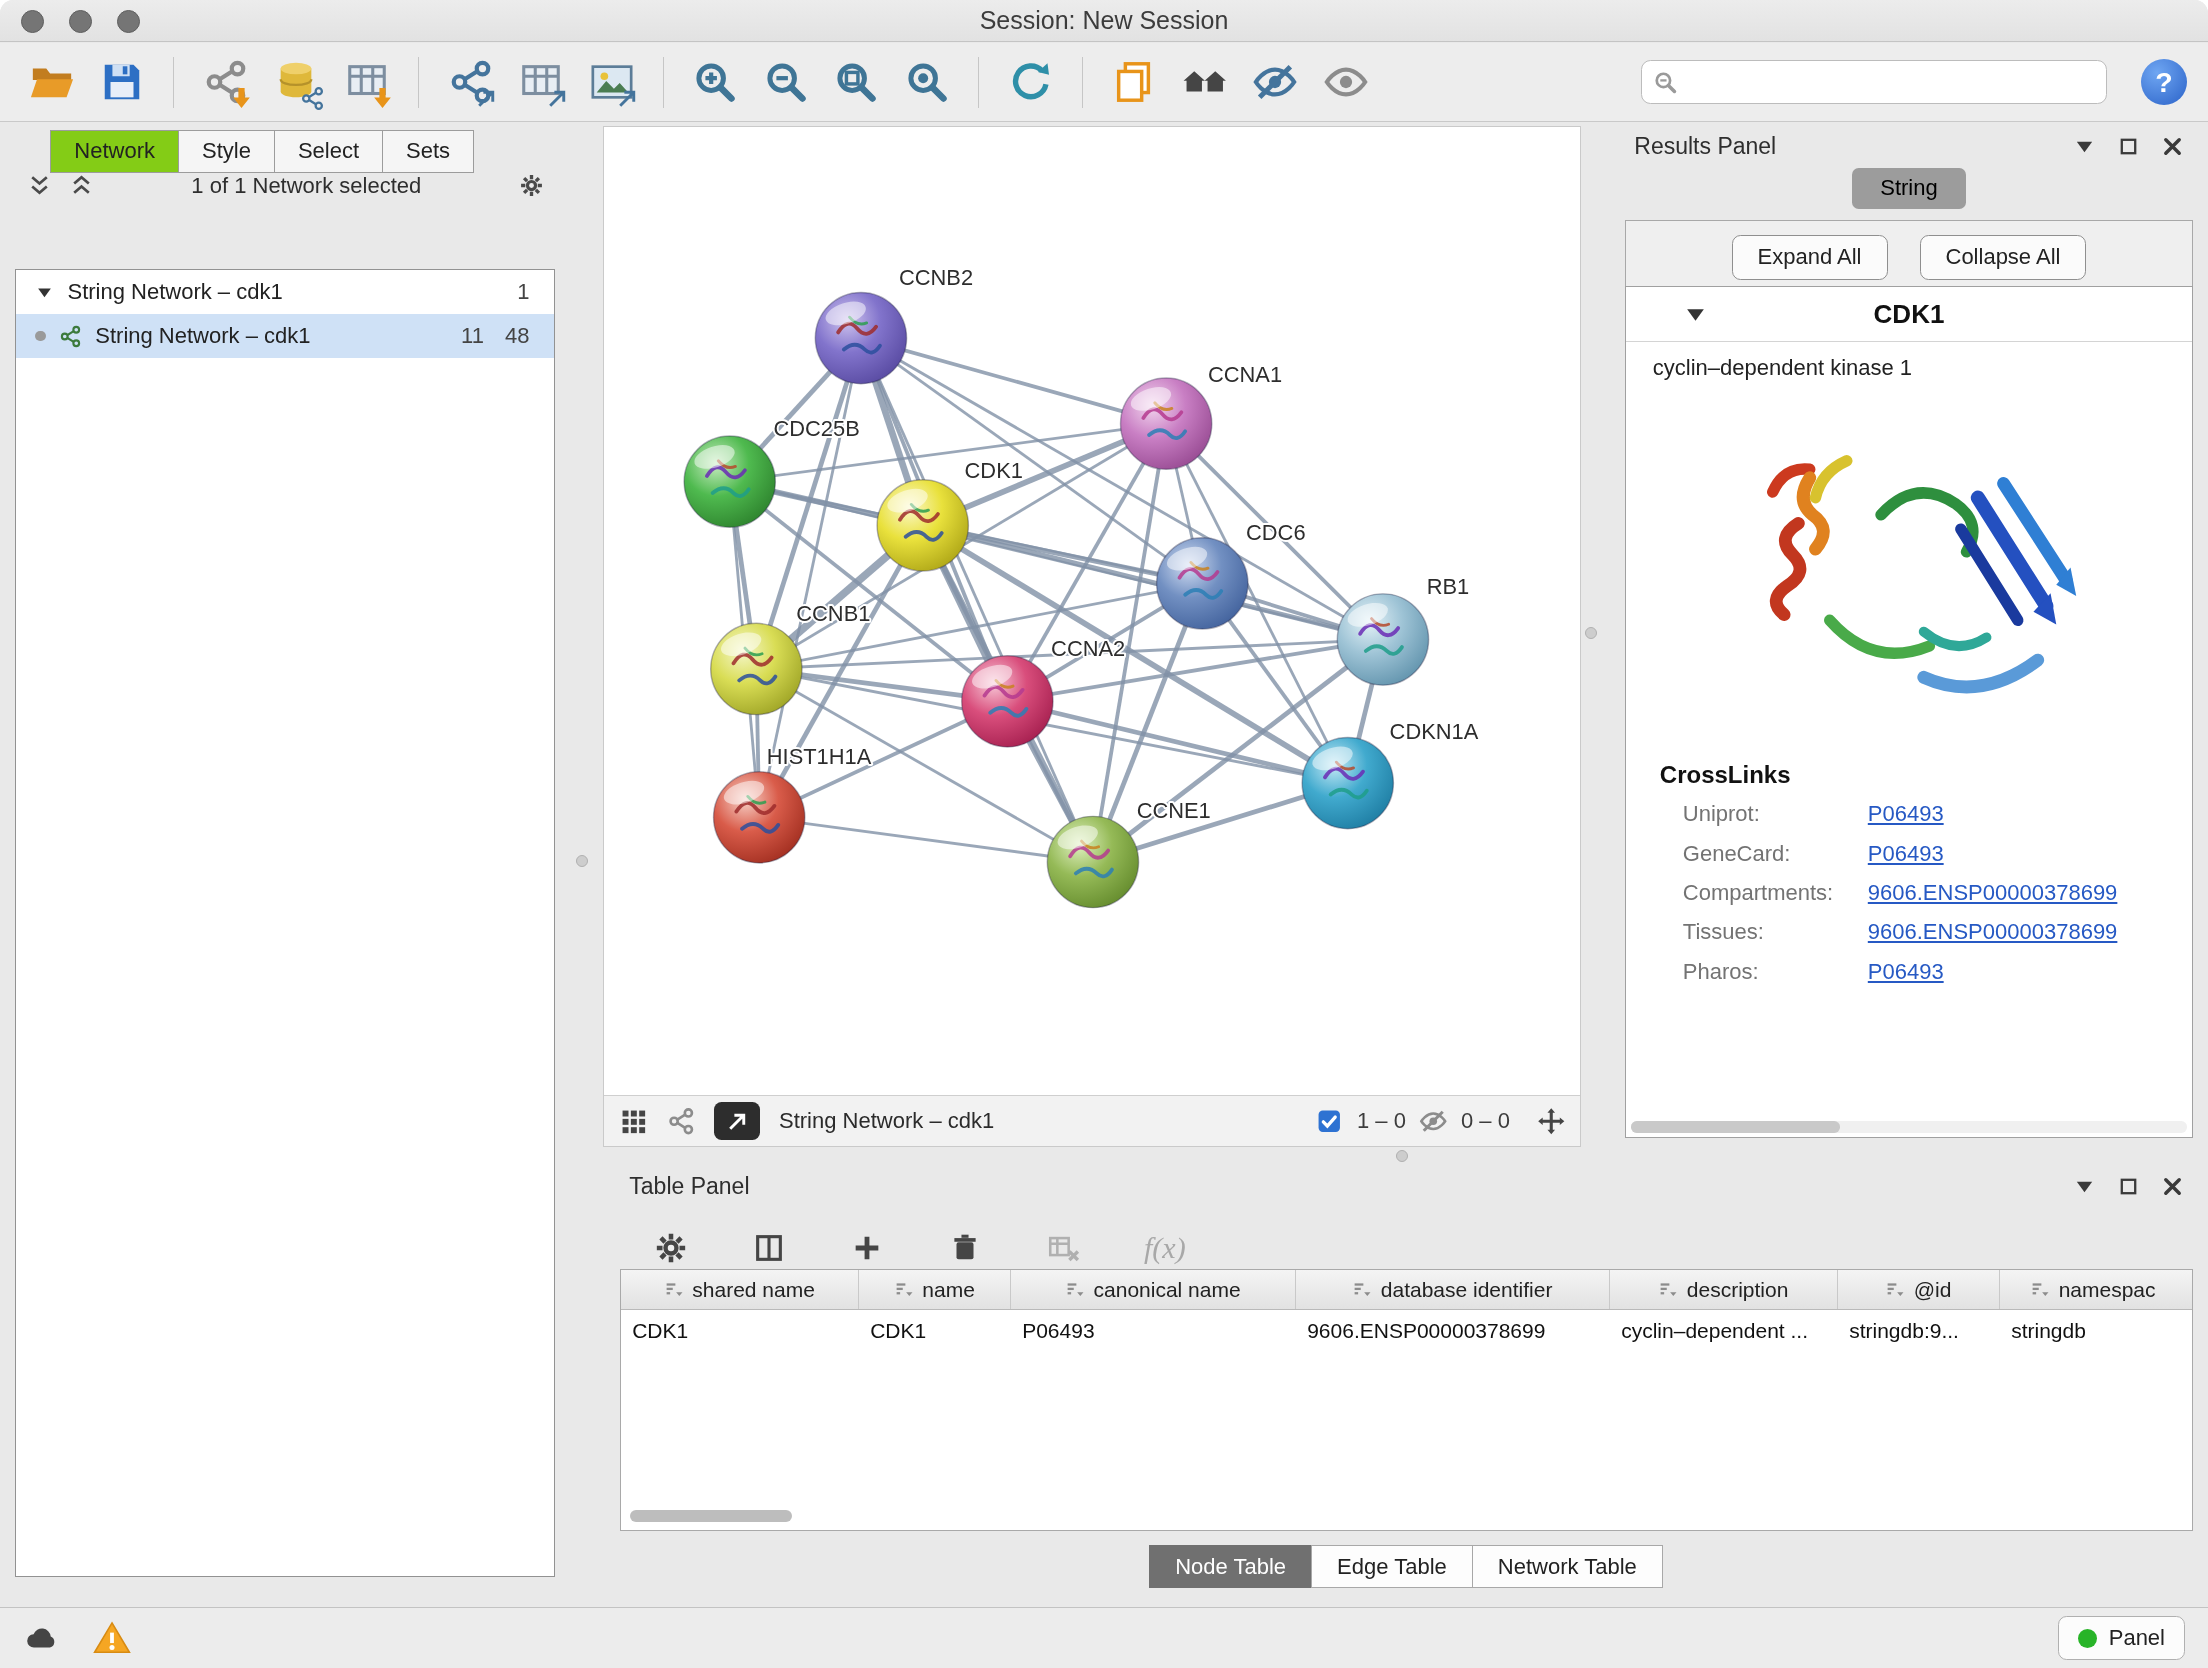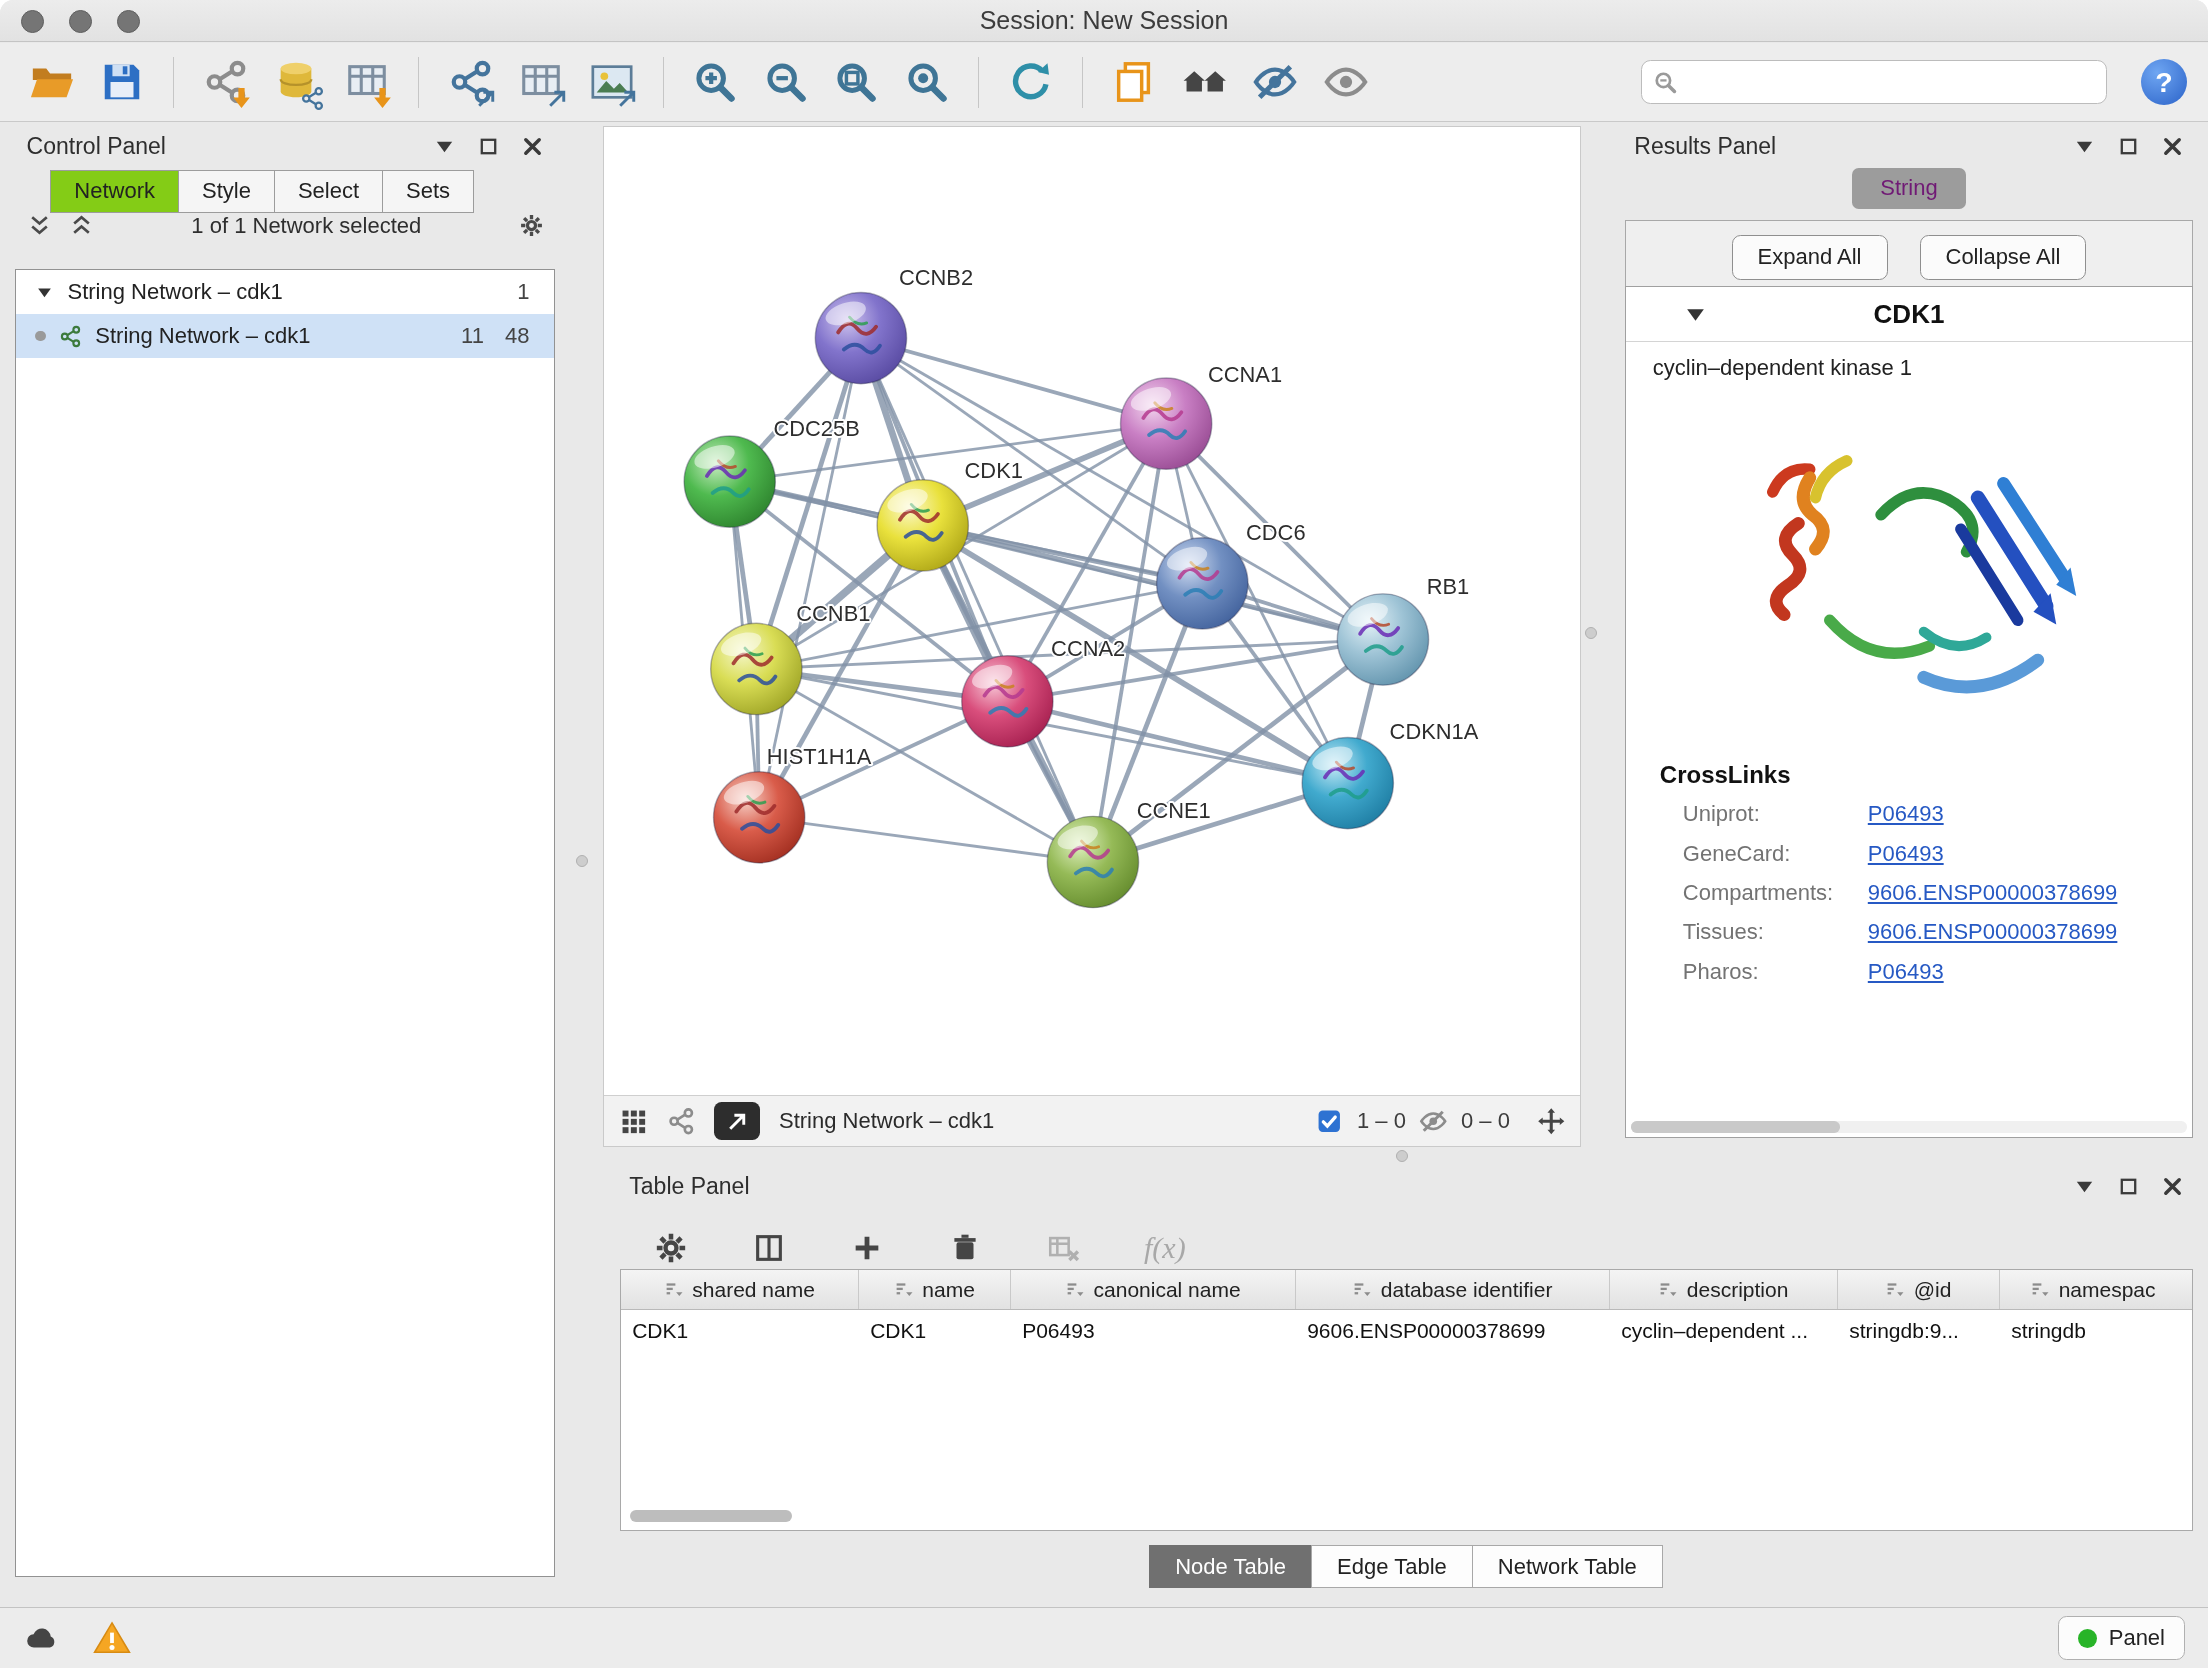--- a/index.html
+++ b/index.html
@@ -53,21 +53,21 @@
   .node-label{font:23px "Liberation Sans",sans-serif;fill:#2d2d2d;paint-order:stroke;stroke:#ffffff;stroke-width:4px;stroke-linejoin:round;}
   .cv-toolbar{position:absolute;left:0;bottom:0;width:100%;height:51px;background:#f2f2f2;
               border-top:1px solid #cfcfcf;display:flex;align-items:center;padding:0 15px;gap:19px;font-size:22px;color:#2b2b2b;}
   .cv-toolbar svg{width:28.5px;height:28.5px;}
   .blackbtn{width:46px;height:38px;background:#2d2d2d;border-radius:7.6px;display:flex;align-items:center;justify-content:center;}
   .blackbtn svg{width:25px;height:25px;color:#fff;}
   .cv-right{margin-left:auto;display:flex;align-items:center;gap:13.3px;color:#3c3c3c;}
   
   .rpanel{position:absolute;left:1621px;top:126px;width:576px;height:1021px;}
   .rp-tabrow{display:flex;justify-content:center;margin-top:1.9px;}
-  .rp-tab{background:#9c9c9c;color:#701a75;font-size:22px;padding:7.6px 28.5px;border-radius:6.7px;}
+  .rp-tab{background:#9c9c9c;color:#000000;font-size:22px;padding:7.6px 28.5px;border-radius:6.7px;}
   .rp-btnbox{margin:11.4px 3.8px 0 3.8px;border:1px solid #a8a8a8;background:#efefef;
              display:flex;justify-content:center;gap:32px;padding:13.3px 0;}
   .rp-btn{background:#fbfbfb;border:1px solid #8f8f8f;border-radius:8.6px;font-size:22px;padding:8.6px 25px;}
   .rp-content{position:absolute;left:3.8px;right:3.8px;top:160px;bottom:9.5px;border:1px solid #a0a0a0;background:#fff;overflow:hidden;}
   .rp-generow{display:flex;align-items:center;height:55px;border-bottom:1px solid #d4d4d4;position:relative;}
   .rp-generow svg{width:25px;height:25px;color:#333;margin-left:57px;}
   .rp-genename{position:absolute;left:0;width:100%;text-align:center;font-size:26px;font-weight:bold;color:#111;}
   .rp-desc{font-size:22px;color:#222;padding:13.3px 0 0 27px;}
   .proteinimg{display:block;margin:17px auto 5.7px auto;}
   .rp-xl-h{font-size:24px;font-weight:bold;padding:15px 0 5.7px 34px;color:#111;}
@@ -408,34 +408,20 @@
           <use href="#i-magm"></use>
         </svg>
       <input type="text" placeholder="" style="">
     </div>
     <div class="helpbtn">
         <span>?</span>
       </div>
   </div>
 
   <div class="cpanel">
-    <div class="phead">
-      <span>Control Panel</span>
-      <span class="picons">
-        <svg viewBox="0 0 24 24" width="23" height="23">
-            <use href="#i-caret"></use>
-          </svg>
-        <svg viewBox="0 0 24 24" width="23" height="23">
-            <use href="#i-float"></use>
-          </svg>
-        <svg viewBox="0 0 24 24" width="23" height="23">
-            <use href="#i-close"></use>
-          </svg>
-      </span>
-    </div>
     <div class="cp-tabs">
       <div class="cp-tab active">Network</div>
       <div class="cp-tab">Style</div>
       <div class="cp-tab">Select</div>
       <div class="cp-tab">Sets</div>
     </div>
     <div class="cp-selrow">
       <svg viewBox="0 0 26 26" width="25" height="25">
           <use href="#i-chevdd"></use>
         </svg>

